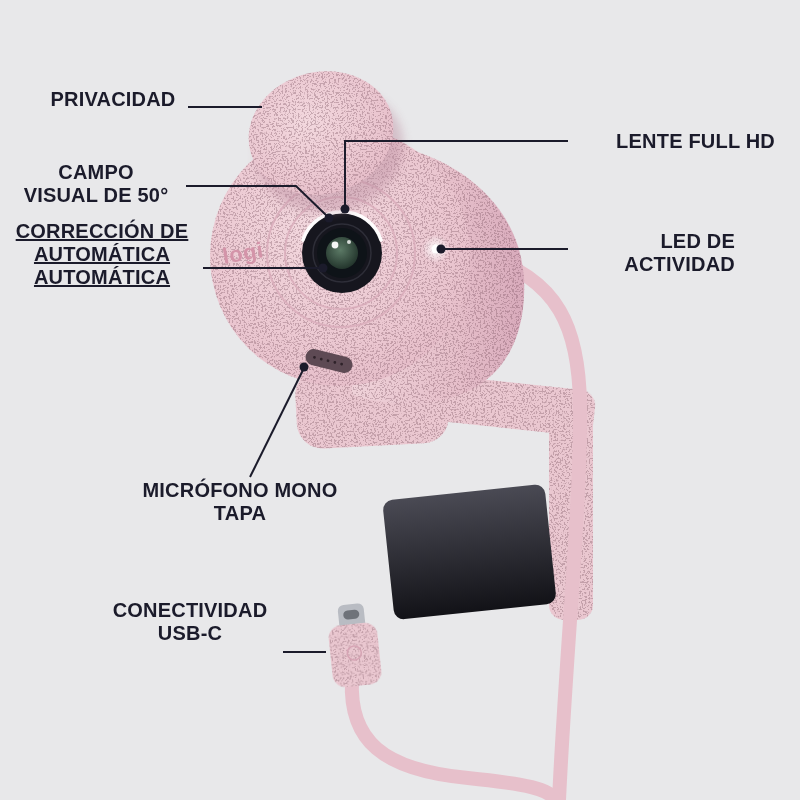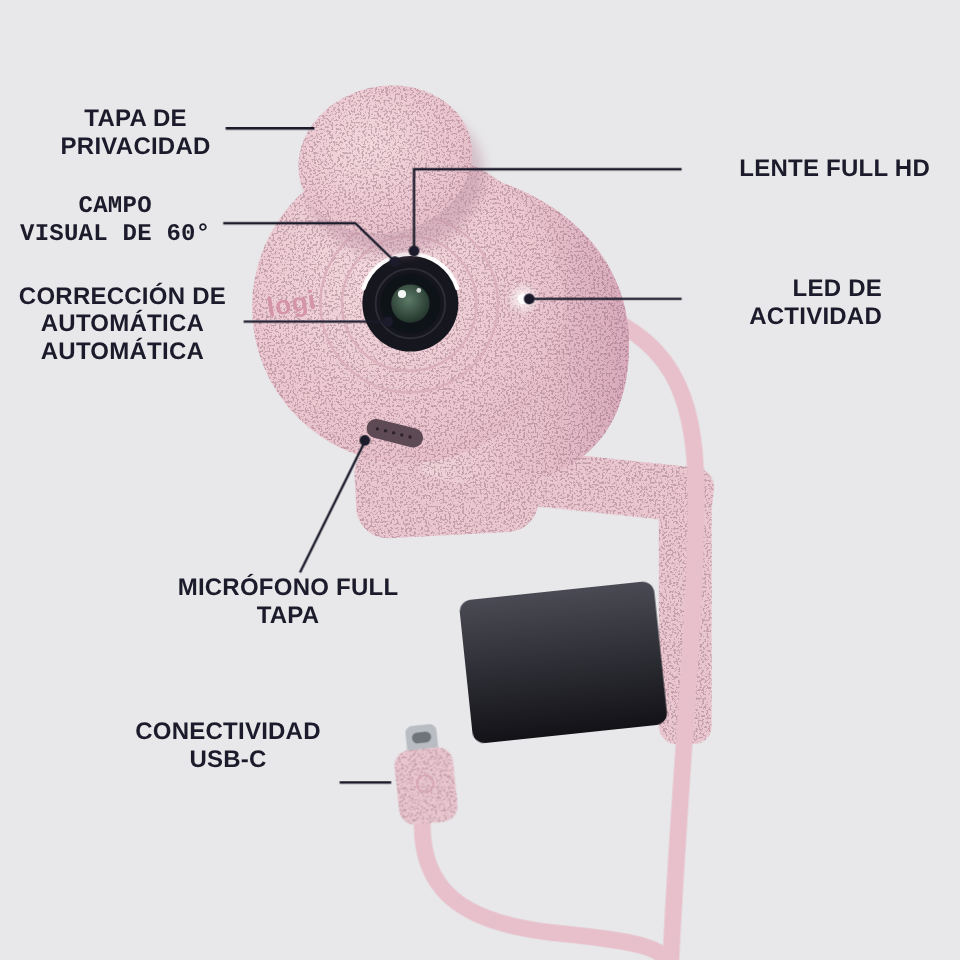--- a/index.html
+++ b/index.html
@@ -152,46 +152,45 @@
       </g>
       <g>
         <path d="M 250 477 L 303 370"></path>
         <circle cx="304" cy="367" r="4.5"></circle>
       </g>
       <path d="M 283 652 H 326"></path>
     </g>
   </svg>
 
   <div class="label" style="left:23px;top:88px;width:180px;">
-    <div>TAPA DE</div>
     <div>PRIVACIDAD</div>
   </div>
 
-  <div class="label" style="left:6px;top:161px;width:180px;font-family:Liberation Mono, monospace;">
+  <div class="label" style="left:6px;top:161px;width:180px;">
     <div>CAMPO</div>
-    <div>VISUAL DE 60°</div>
+    <div>VISUAL DE 50°</div>
   </div>
 
-  <div class="label" style="left:2px;top:236px;width:200px;">
+  <div class="label" style="left:2px;top:220px;width:200px;text-decoration:underline;">
     <div>CORRECCIÓN DE</div>
     <div>AUTOMÁTICA</div>
     <div>AUTOMÁTICA</div>
   </div>
 
   <div class="label align-left" style="left:575px;top:130px;width:200px;">
     <div>LENTE FULL HD</div>
   </div>
 
   <div class="label align-left" style="left:575px;top:230px;width:160px;">
     <div>LED DE</div>
     <div>ACTIVIDAD</div>
   </div>
 
   <div class="label" style="left:120px;top:479px;width:240px;">
-    <div>MICRÓFONO FULL</div>
+    <div>MICRÓFONO MONO</div>
     <div>TAPA</div>
   </div>
 
   <div class="label" style="left:90px;top:599px;width:200px;">
     <div>CONECTIVIDAD</div>
     <div>USB-C</div>
   </div>
 
 </div>
 

